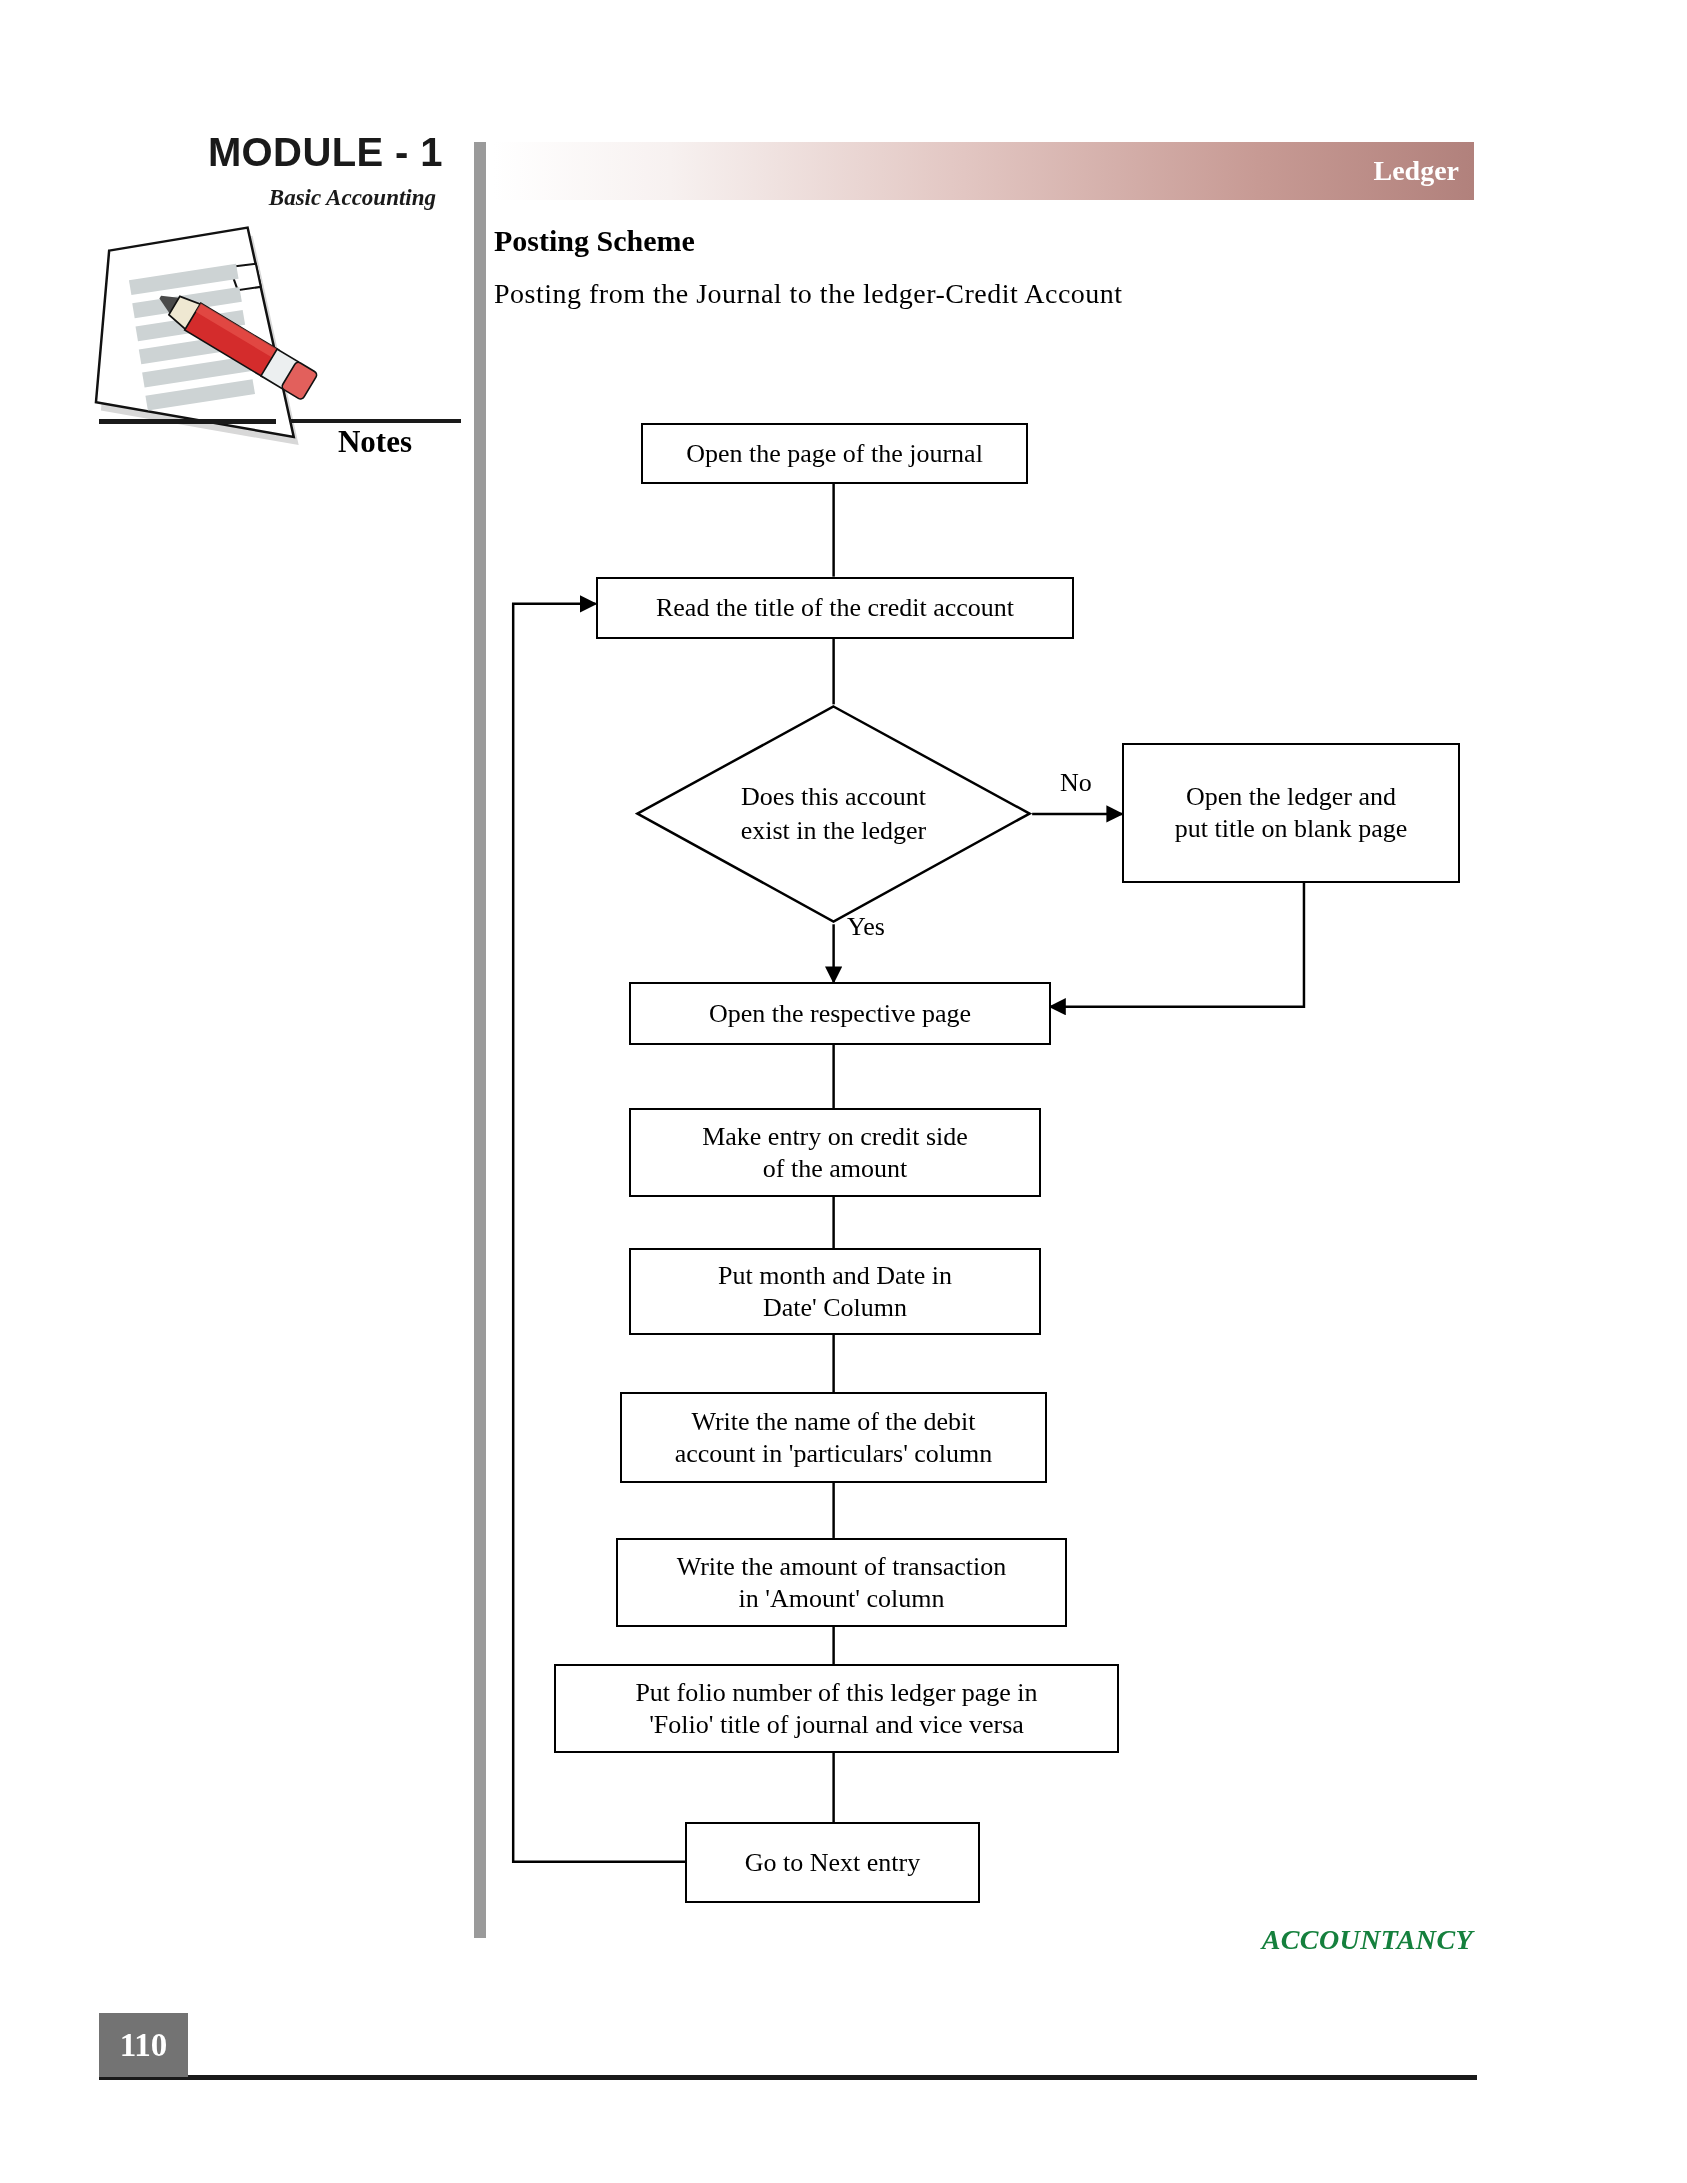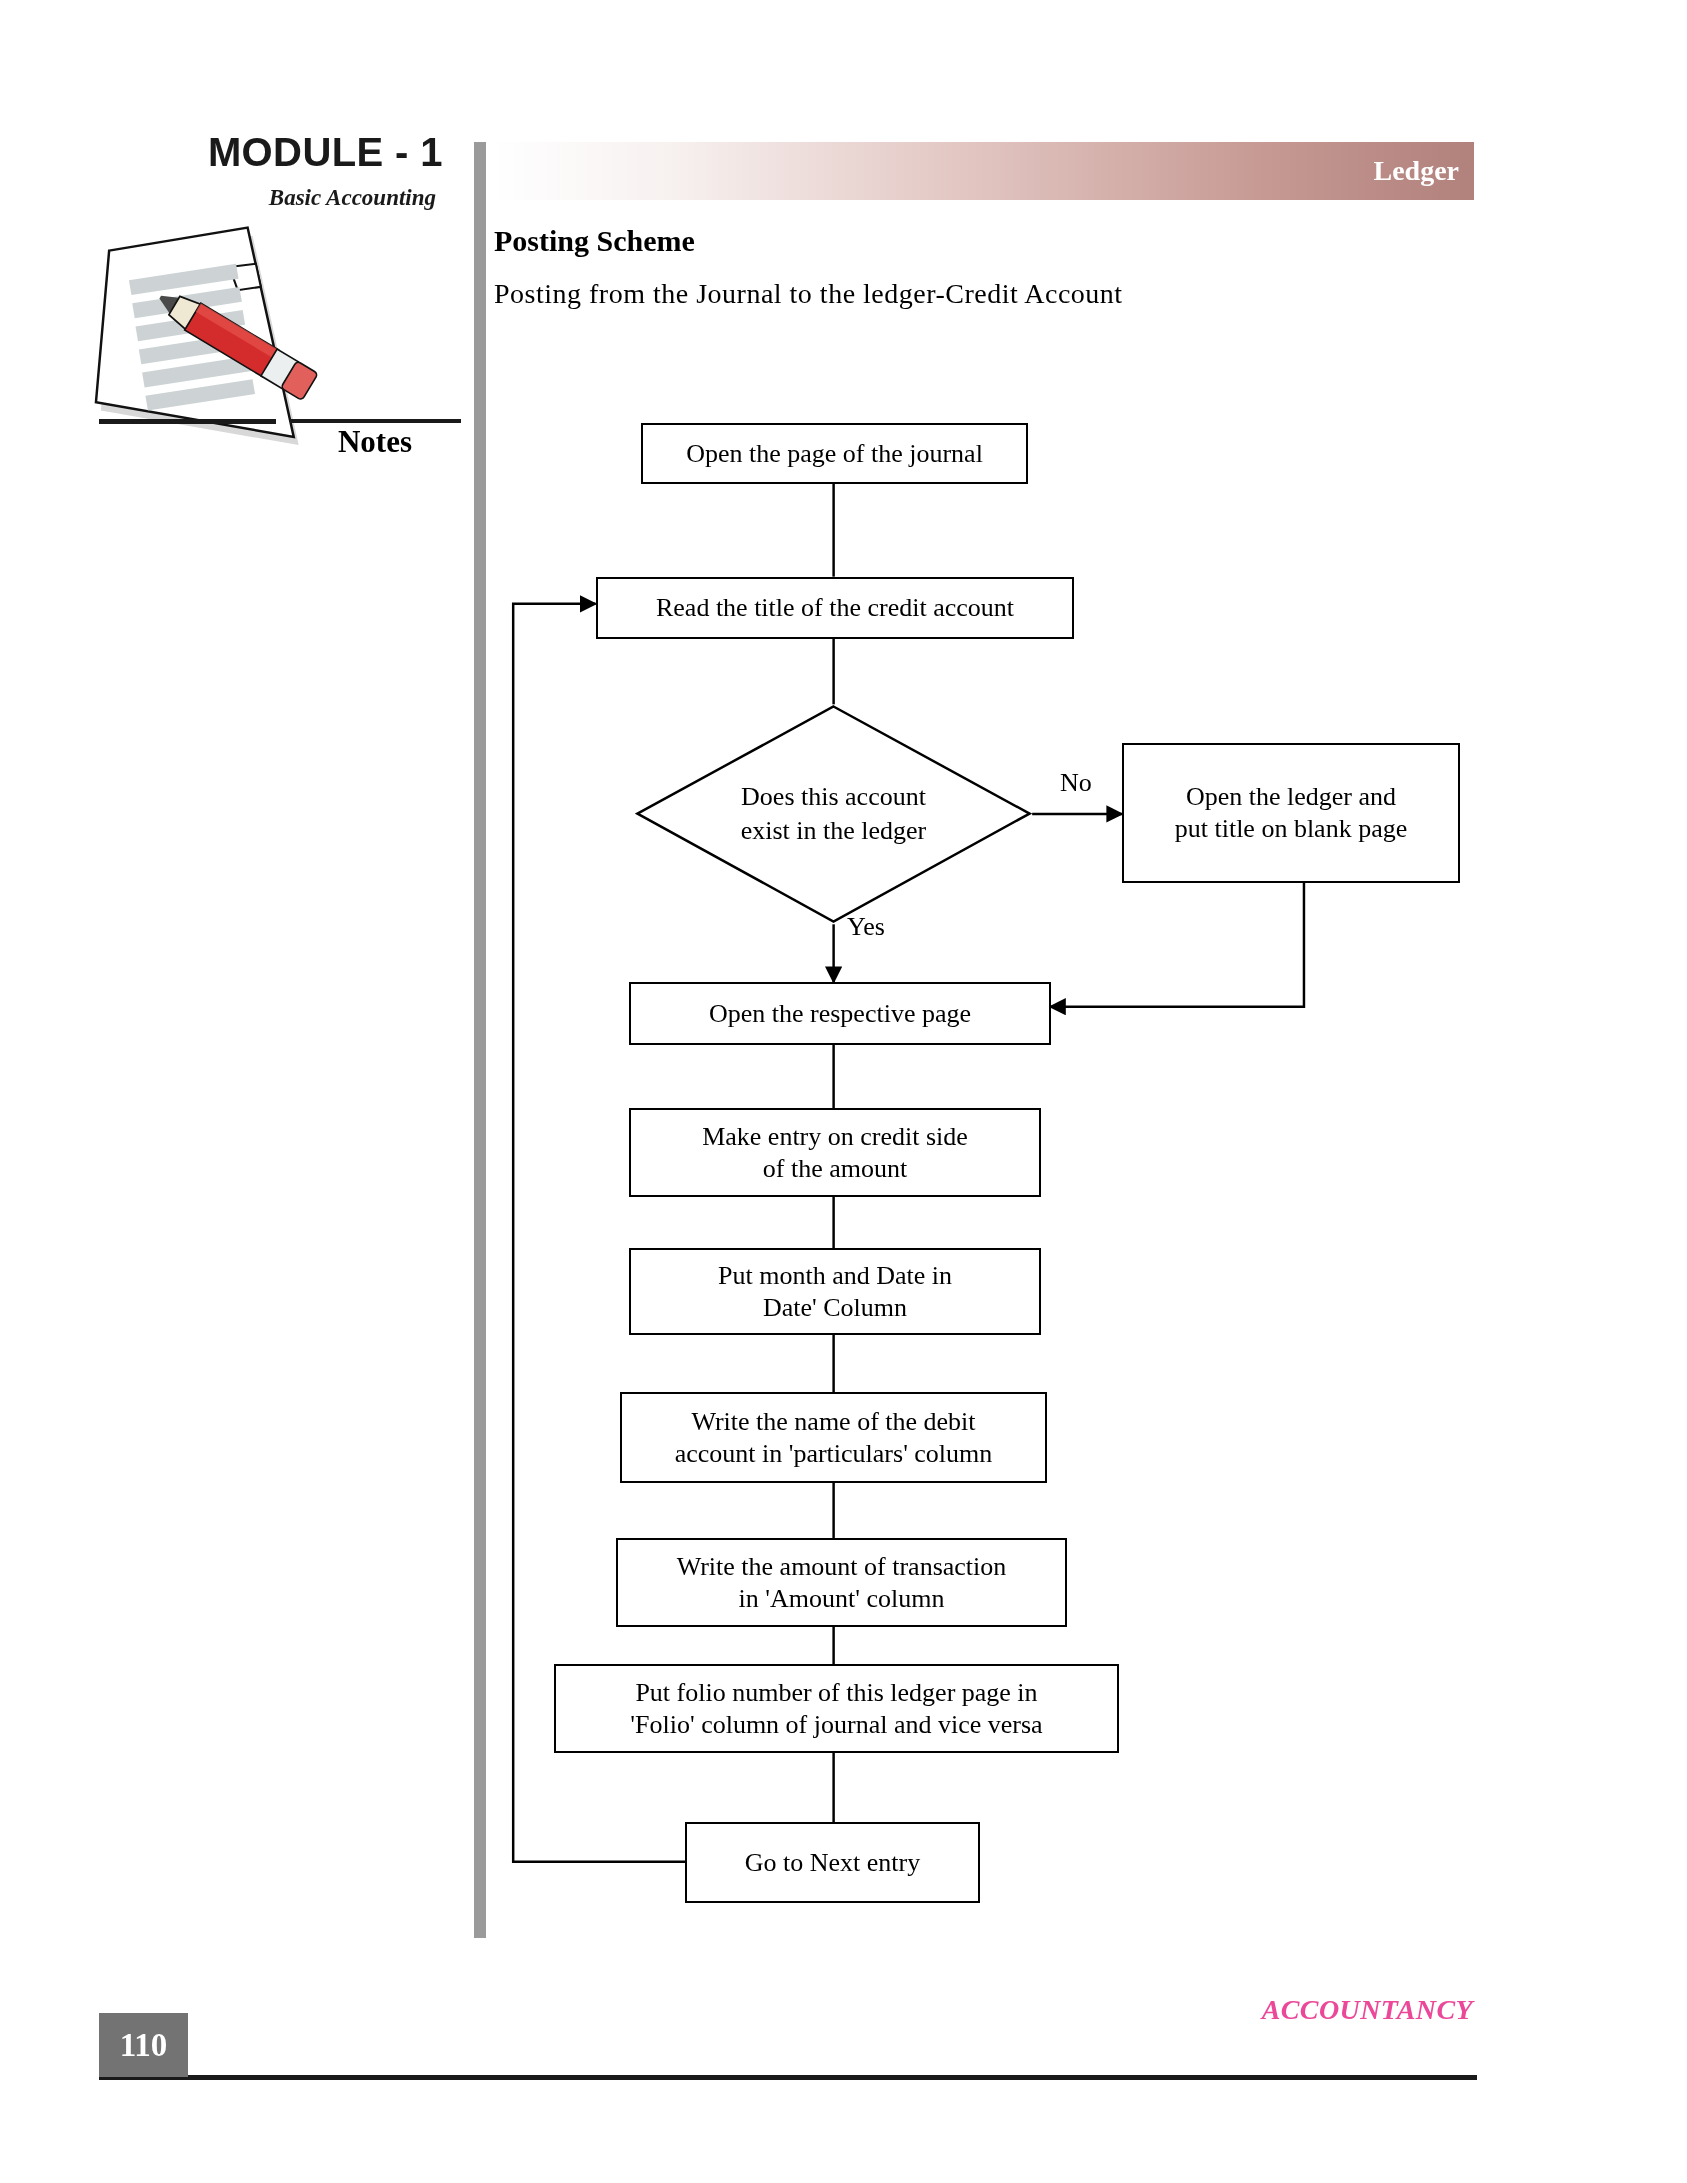--- a/index.html
+++ b/index.html
@@ -218,26 +218,26 @@
   }
   #footer-page-number {
     font-family: "Liberation Serif", serif;
     font-weight: bold;
     font-size: 33px;
     color: #ffffff;
   }
   #footer-book-title {
     position: absolute;
     right: 214px;
-    top: 1994px;
+    top: 1924px;
     font-family: "Liberation Serif", serif;
     font-weight: bold;
     font-style: italic;
     font-size: 28px;
-    color: #ec4899;
+    color: #15803d;
     letter-spacing: 0.4px;
   }
 </style>
 </head>
 <body>
 
 <div id="page">
 
   <div id="module-title">MODULE - 1</div>
   <div id="module-subtitle">Basic Accounting</div>
@@ -382,21 +382,21 @@
     <div class="node" style="left:616px; top:1538px; width:451px; height:89px;">
       <div>
         <div>Write the amount of transaction</div>
         <div>in 'Amount' column</div>
       </div>
     </div>
 
     <div class="node" style="left:554px; top:1664px; width:565px; height:89px;">
       <div>
         <div>Put folio number of this ledger page in</div>
-        <div>'Folio' column of journal and vice versa</div>
+        <div>'Folio' title of journal and vice versa</div>
       </div>
     </div>
 
     <div class="node" style="left:685px; top:1822px; width:295px; height:81px;">
       <span>Go to Next entry</span>
     </div>
 
   </div>
 
   <div id="footer-rule"></div>

